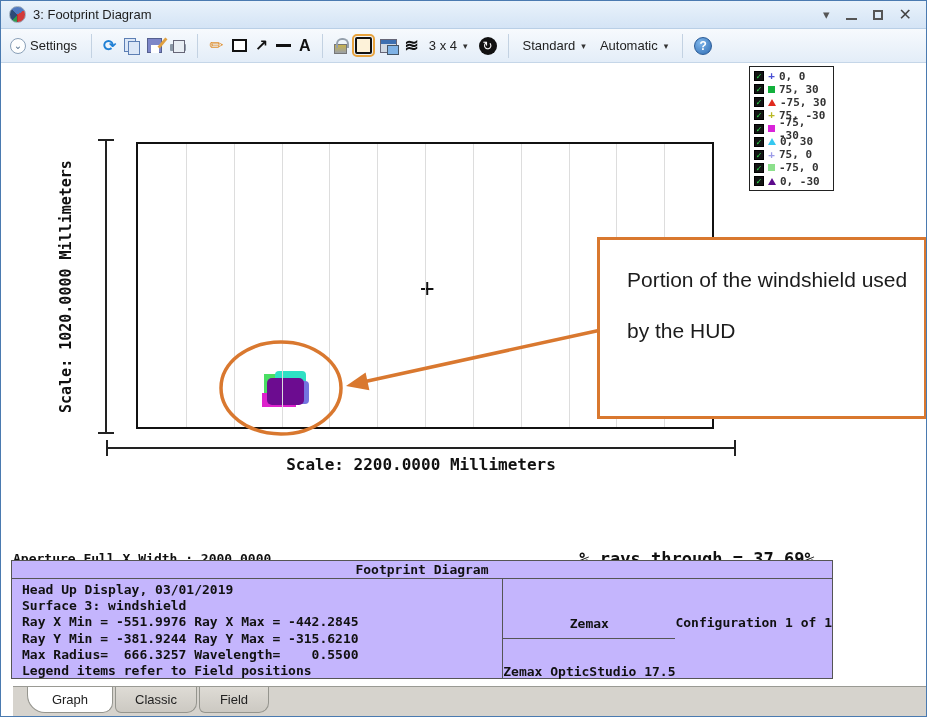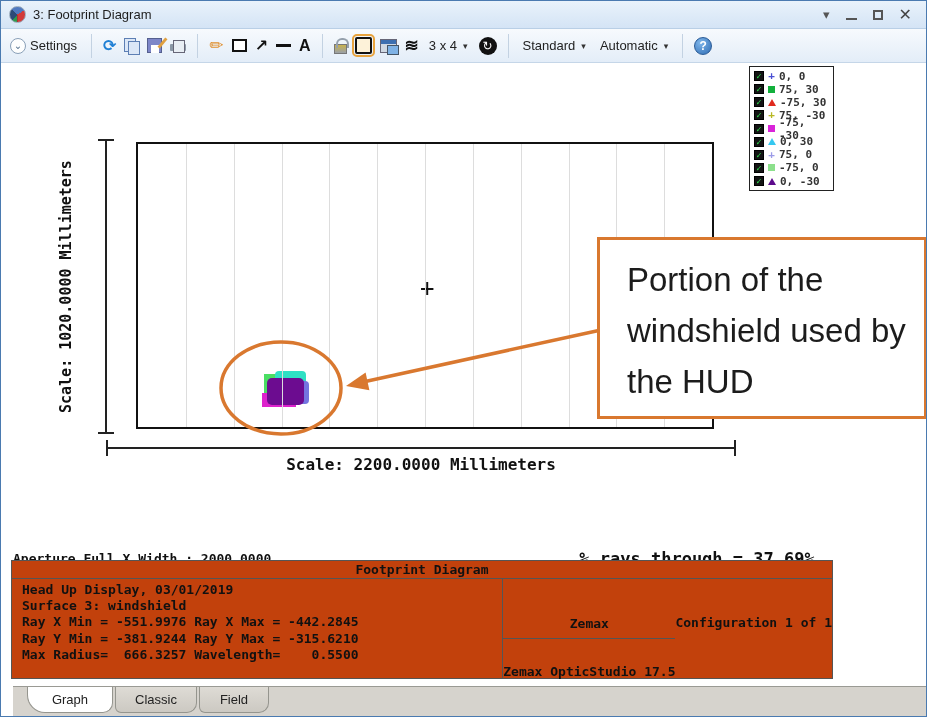--- a/index.html
+++ b/index.html
@@ -106,28 +106,28 @@
   .yscale-label { position:absolute; left:56px; top:76px; height:295px; width:26px;
     writing-mode:vertical-rl; transform:rotate(180deg); text-align:center;
     font-family:"DejaVu Sans Mono", monospace; font-size:15px; font-weight:600; color:#111; }
   .xscale-label { position:absolute; left:105px; top:392px; width:630px; text-align:center;
     font-family:"DejaVu Sans Mono", monospace; font-size:16px; font-weight:600; color:#111; }
   
   .annot-svg { position:absolute; left:0; top:0; width:927px; height:560px; pointer-events:none; }
   .callout {
     position:absolute; left:596px; top:174px; width:330px; height:182px;
     background:#fff; border:3px solid #d9782f; padding:14px 7px 0 27px;
-    font-size:33px; line-height:51px; color:#1c1c1c;
+    font-size:21px; line-height:51px; color:#1c1c1c;
   }
   
   .mono { font-family:"DejaVu Sans Mono", monospace; font-weight:600; color:#111; white-space:pre; }
   .aperture { position:absolute; left:12px; top:461px; font-size:13px; line-height:14px; }
   .rays { position:absolute; left:560px; top:468px; width:272px; text-align:center; font-size:17px;margin-top:18px; }
   .info-table { position:absolute; left:10px; top:497px; width:822px; height:119px;
-    border:1px solid #555; background:#c2410c; }
+    border:1px solid #555; background:#c4b5fd; }
   .it-header { height:18px; border-bottom:1px solid #555; text-align:center;
     font-size:13px; line-height:17px; }
   .it-body { display:flex; height:100px; }
   .it-left { width:547px; border-right:1px solid #555; padding:3px 13px 0 10px;
     font-size:13px; line-height:16.2px; }
   .it-right { flex:1; display:flex; flex-direction:row; }
   .it-vendor { height:60px; border-bottom:1px solid #555; text-align:center;
     font-size:13px; line-height:16px; padding-top:5px; }
   .it-config { flex:1; text-align:center; font-size:13px; line-height:16px; padding-top:4px; }
   
@@ -282,21 +282,21 @@
 
     <div class="aperture mono">
       <div>Aperture Full X Width : 2000.0000</div>
       <div>Aperture Full Y Height: 1000.0000</div>
     </div>
     <div class="rays mono">% rays through = 37.69%</div>
 
     <div class="info-table">
       <div class="it-header mono">Footprint Diagram</div>
       <div class="it-body">
-        <div class="it-left mono" id="table-details"><div>Head Up Display, 03/01/2019</div><div>Surface 3: windshield</div><div>Ray X Min = -551.9976 Ray X Max = -442.2845</div><div>Ray Y Min = -381.9244 Ray Y Max = -315.6210</div><div>Max Radius=  666.3257 Wavelength=    0.5500</div></div>
+        <div class="it-left mono" id="table-details"><div>Head Up Display, 03/01/2019</div><div>Surface 3: windshield</div><div>Ray X Min = -551.9976 Ray X Max = -442.2845</div><div>Ray Y Min = -381.9244 Ray Y Max = -315.6210</div><div>Max Radius=  666.3257 Wavelength=    0.5500</div><div>Legend items refer to Field positions</div></div>
         <div class="it-right">
           <div class="it-vendor mono">
             <div>Zemax</div>
             <div>Zemax OpticStudio 17.5</div>
           </div>
           <div class="it-config mono">
             <div>Configuration 1 of 1</div>
             
           </div>
         </div>

